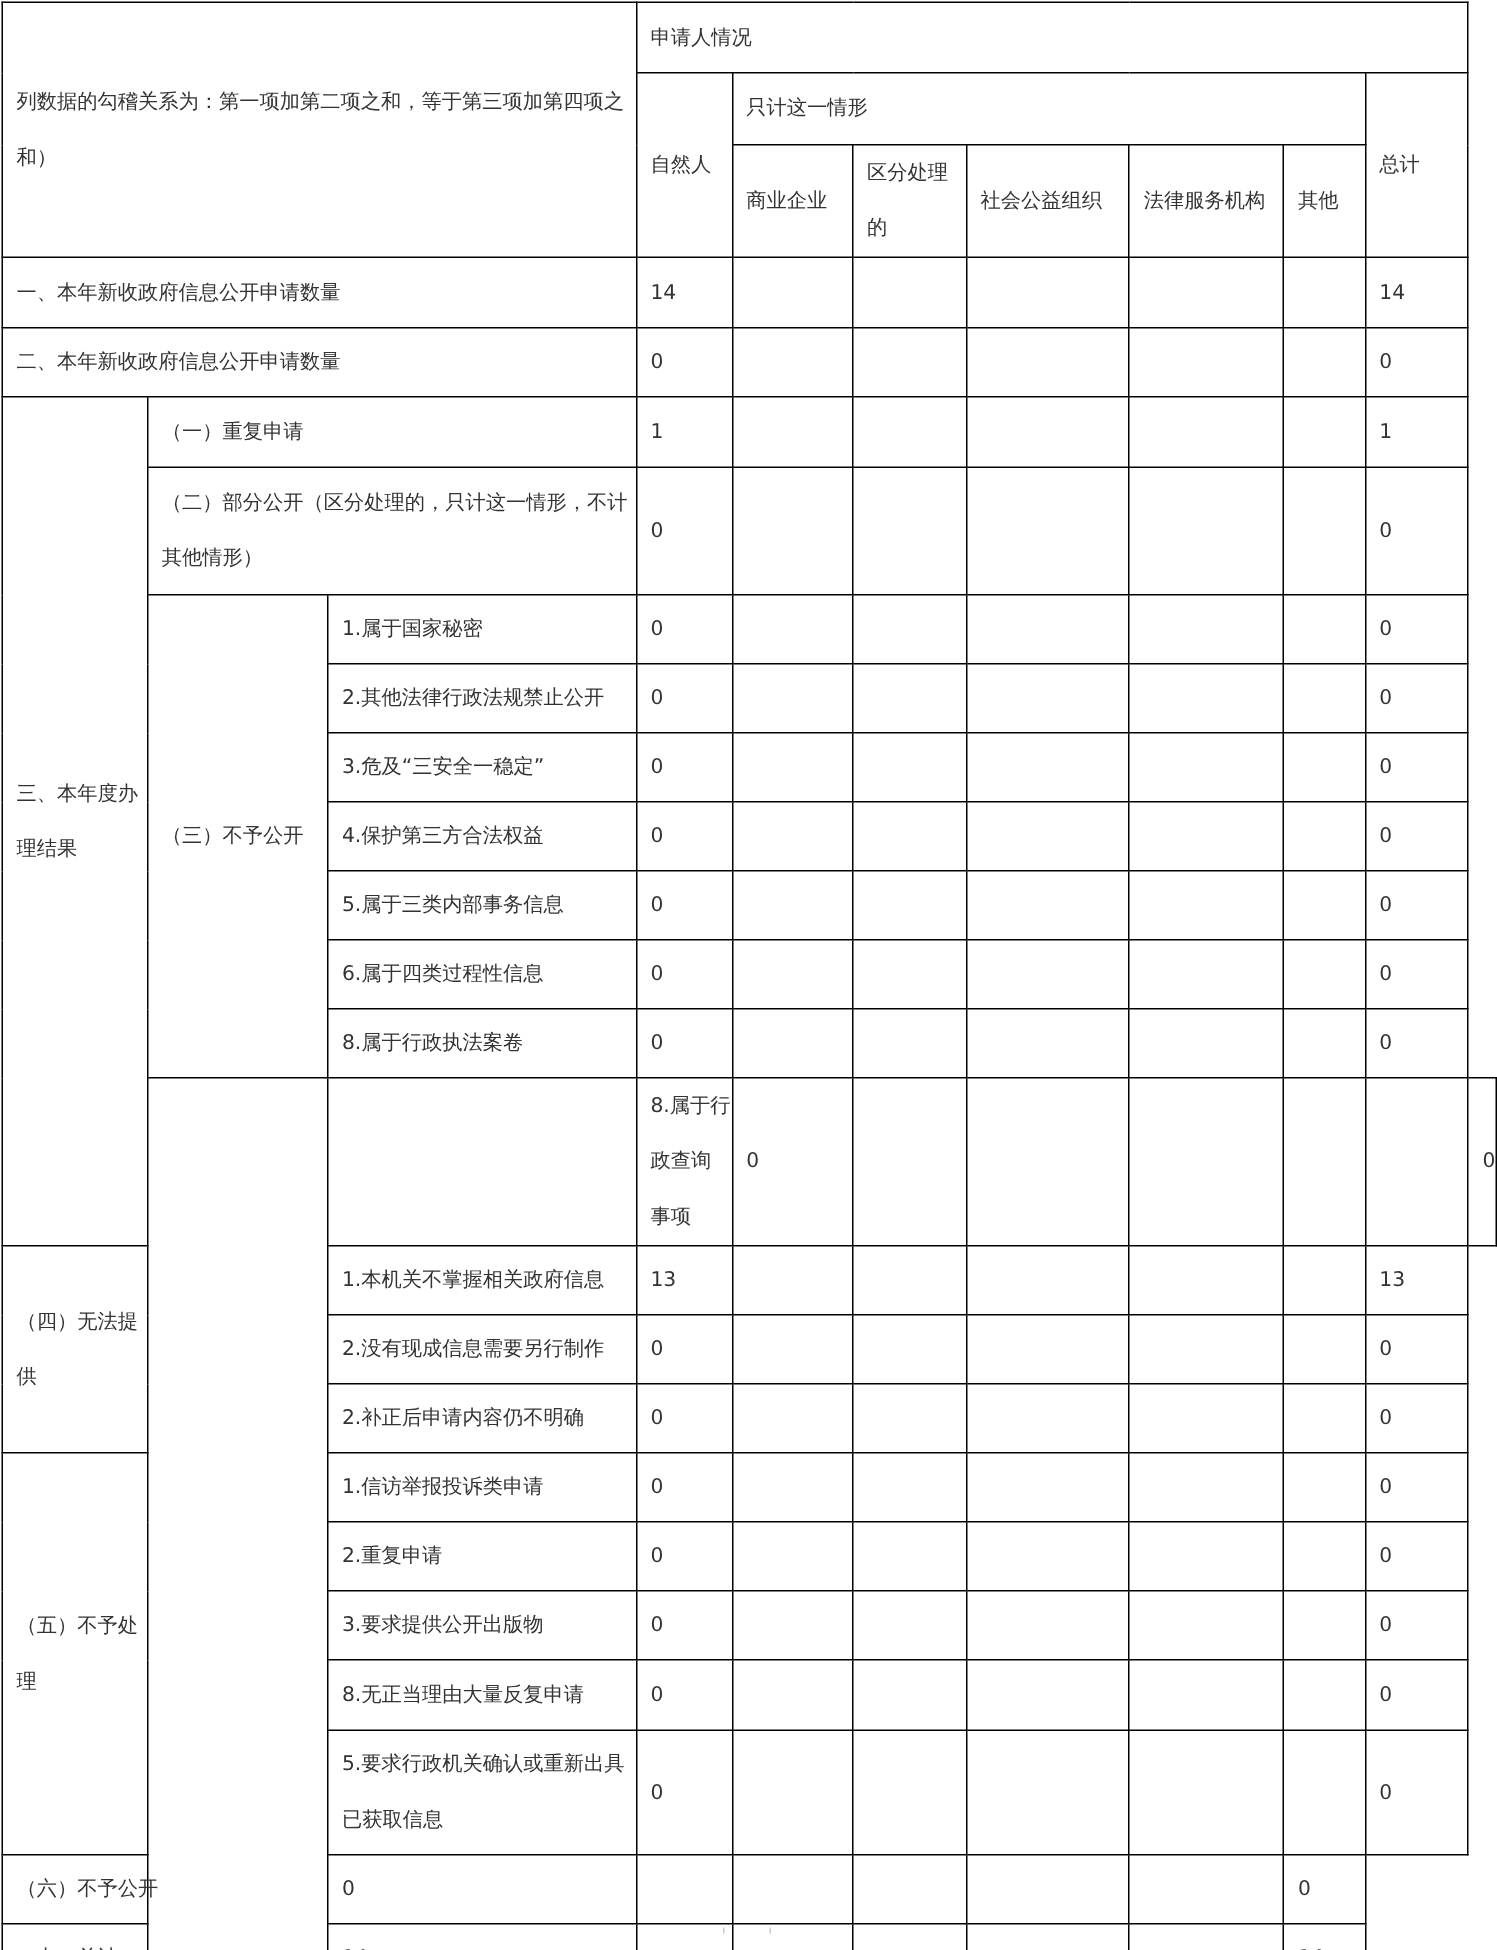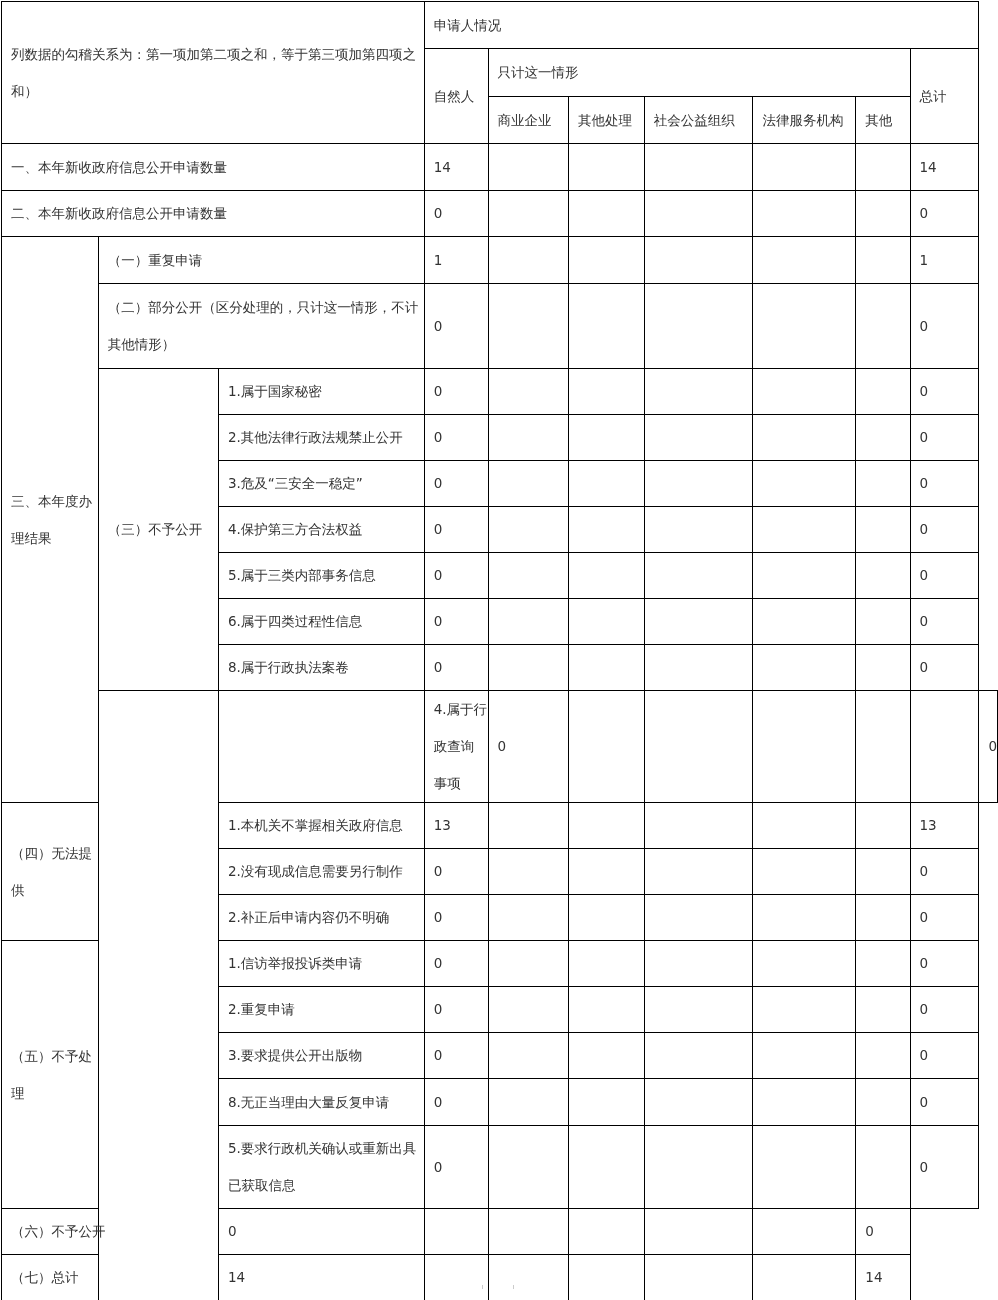--- a/index.html
+++ b/index.html
@@ -32,21 +32,21 @@
     <td colspan="3" rowspan="3" style="line-height:37px">列数据的勾稽关系为：第一项加第二项之和，等于第三项加第四项之和）</td>
     <td colspan="7">申请人情况</td>
   </tr>
   <tr style="height:48px">
     <td rowspan="2">自然人</td>
     <td colspan="5">只计这一情形</td>
     <td rowspan="2">总计</td>
   </tr>
   <tr style="height:47px">
     <td>商业企业</td>
-    <td>其他处理</td>
+    <td>区分处理的</td>
     <td>社会公益组织</td>
     <td>法律服务机构</td>
     <td>其他</td>
   </tr>
 
   <tr style="height:47px">
     <td colspan="3">一、本年新收政府信息公开申请数量</td>
     <td>14</td>
     <td></td>
         <td></td>
@@ -156,21 +156,21 @@
         <td></td>
         <td></td>
         <td></td>
         <td></td>
     <td>0</td>
   </tr>
 
   <tr style="height:46px">
     <td rowspan="12"></td>
     <td></td>
-    <td>4.属于行政查询事项</td>
+    <td>8.属于行政查询事项</td>
     <td>0</td>
     <td></td>
         <td></td>
         <td></td>
         <td></td>
         <td></td>
     <td>0</td>
   </tr>
   <tr style="height:46px">
     <td rowspan="3">（四）无法提供</td>

